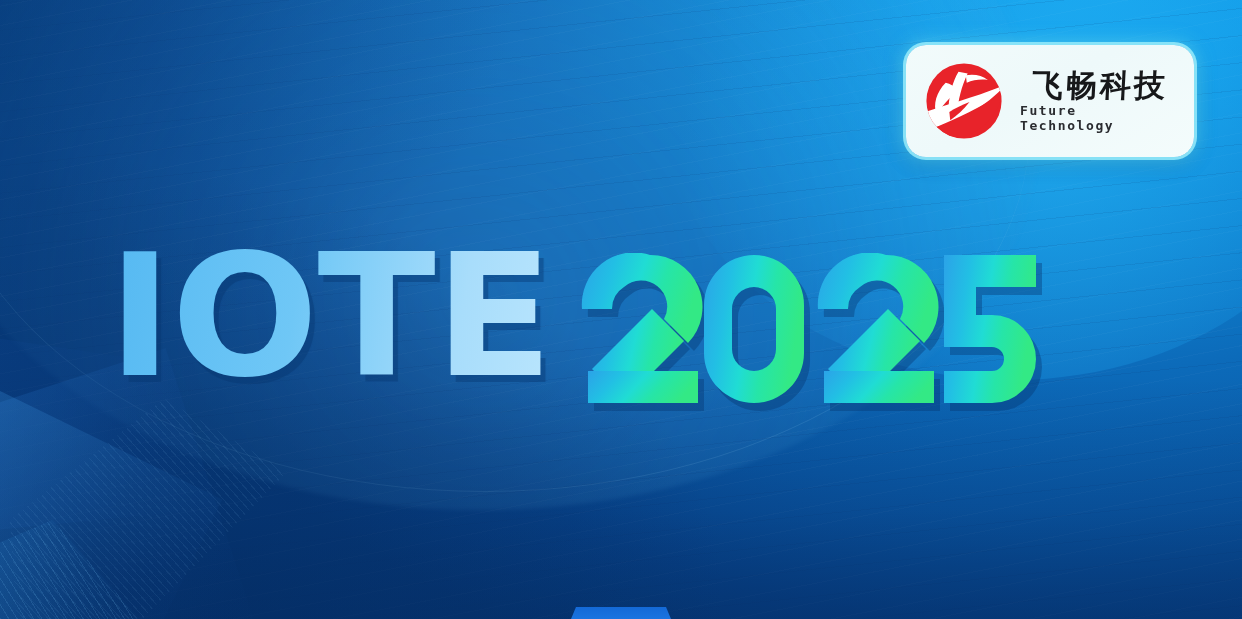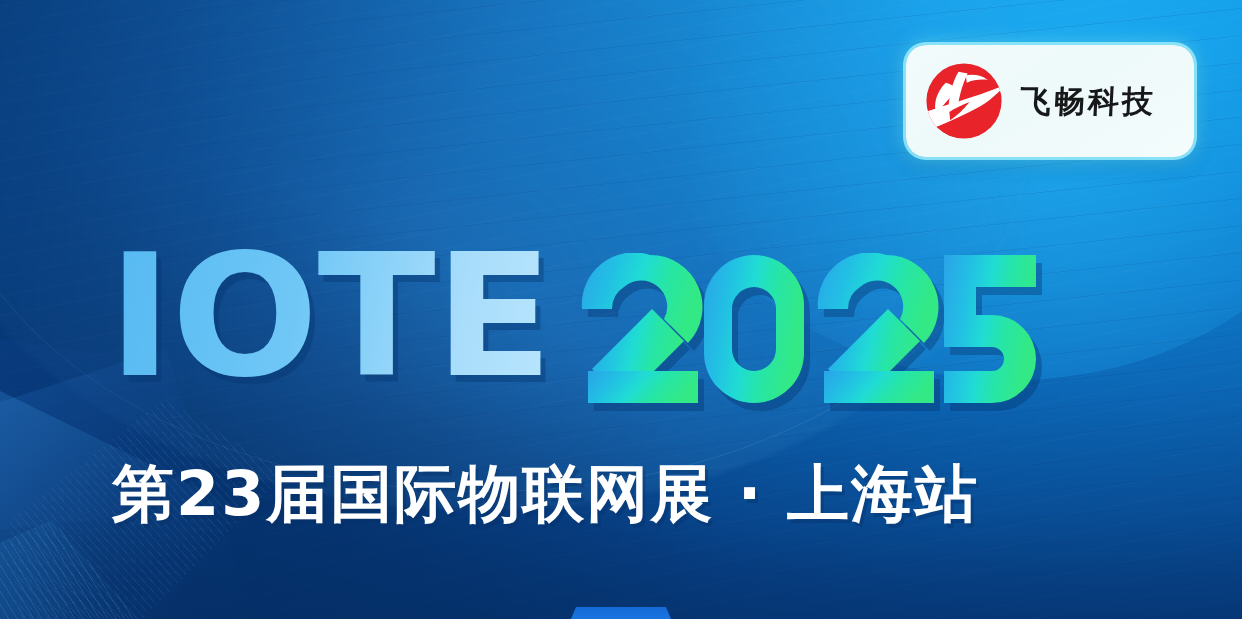--- a/index.html
+++ b/index.html
@@ -222,20 +222,21 @@
 
           <path d="M 52 20 C 60 18, 70 20, 76 25 C 68 24, 60 25, 53 28 Z" fill="#ffffff"></path>
 
           <path d="M 6 82 C 26 74, 56 62, 92 40 C 88 62, 70 82, 46 88 Z" fill="#e8232a"></path>
           <path d="M 34 60 C 40 56, 48 52, 56 49 C 50 57, 42 64, 35 69 Z" fill="#e8232a"></path>
         </g>
       </svg>
     </span>
     <span class="logo-text">
       <span class="logo-cn">飞畅科技</span>
+      <span class="logo-en">Future Technology</span>
     </span>
   </div>
 
   <div class="headline">
     <span class="iote">IOTE</span>
 
     <span class="year">
       <svg width="460" height="152" viewBox="0 0 460 152" aria-hidden="true">
         <defs>
           <linearGradient id="g2025" x1="0" y1="0" x2="1" y2="0.25">
@@ -274,15 +275,14 @@
           </g>
         </g>
 
         <g>
           <path d="M 118 38 L 152 4 L 152 40 L 118 76 Z" fill="#0e6fbc" opacity="0.0"></path>
         </g>
       </svg>
     </span>
   </div>
 
-  <div class="subtitle">第23届国际物联网展 · 上海站</div>
 
 </div>
 
 </body></html>

